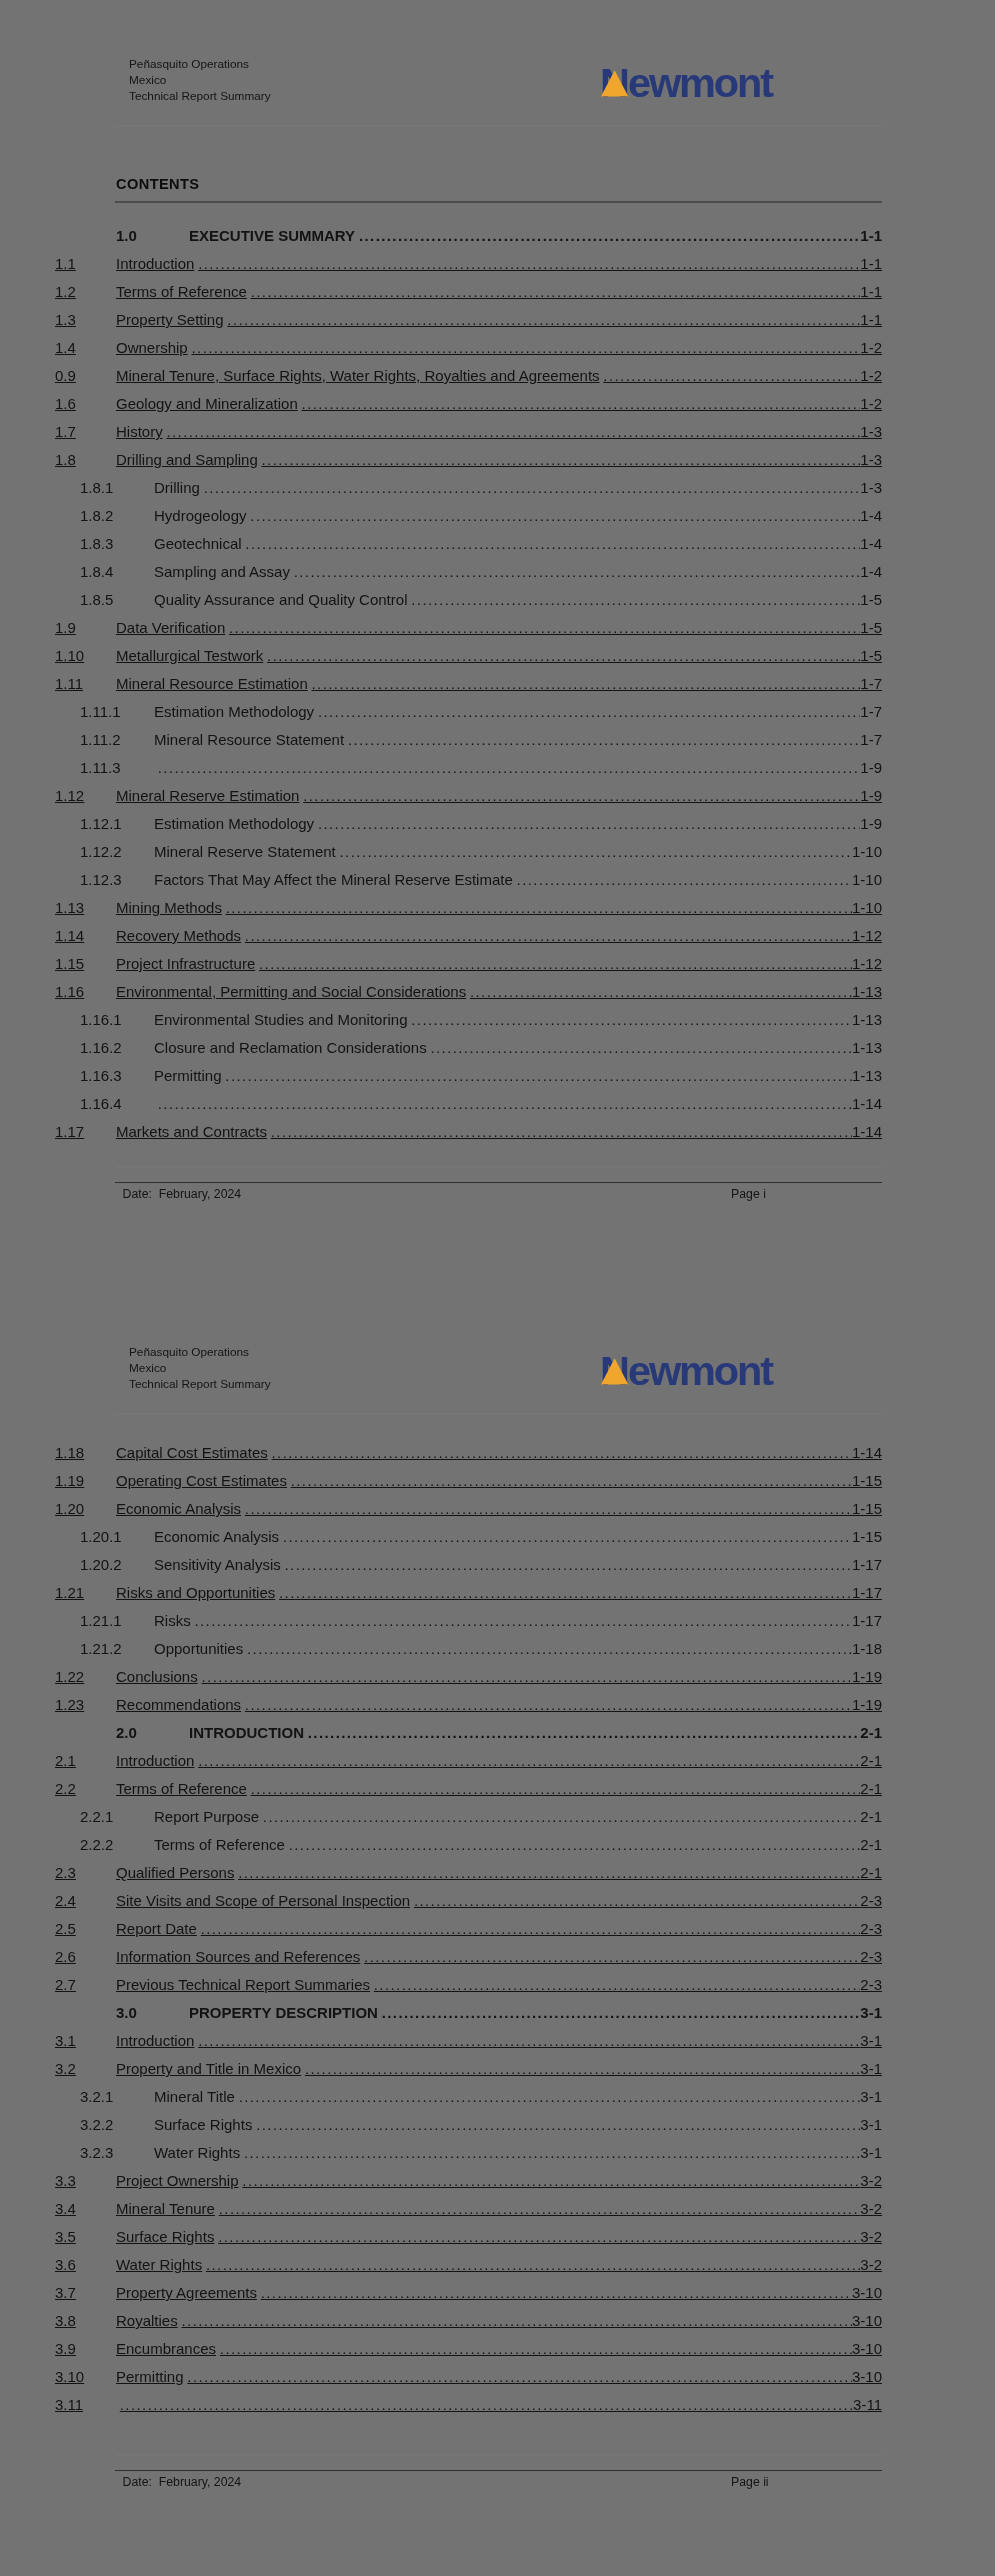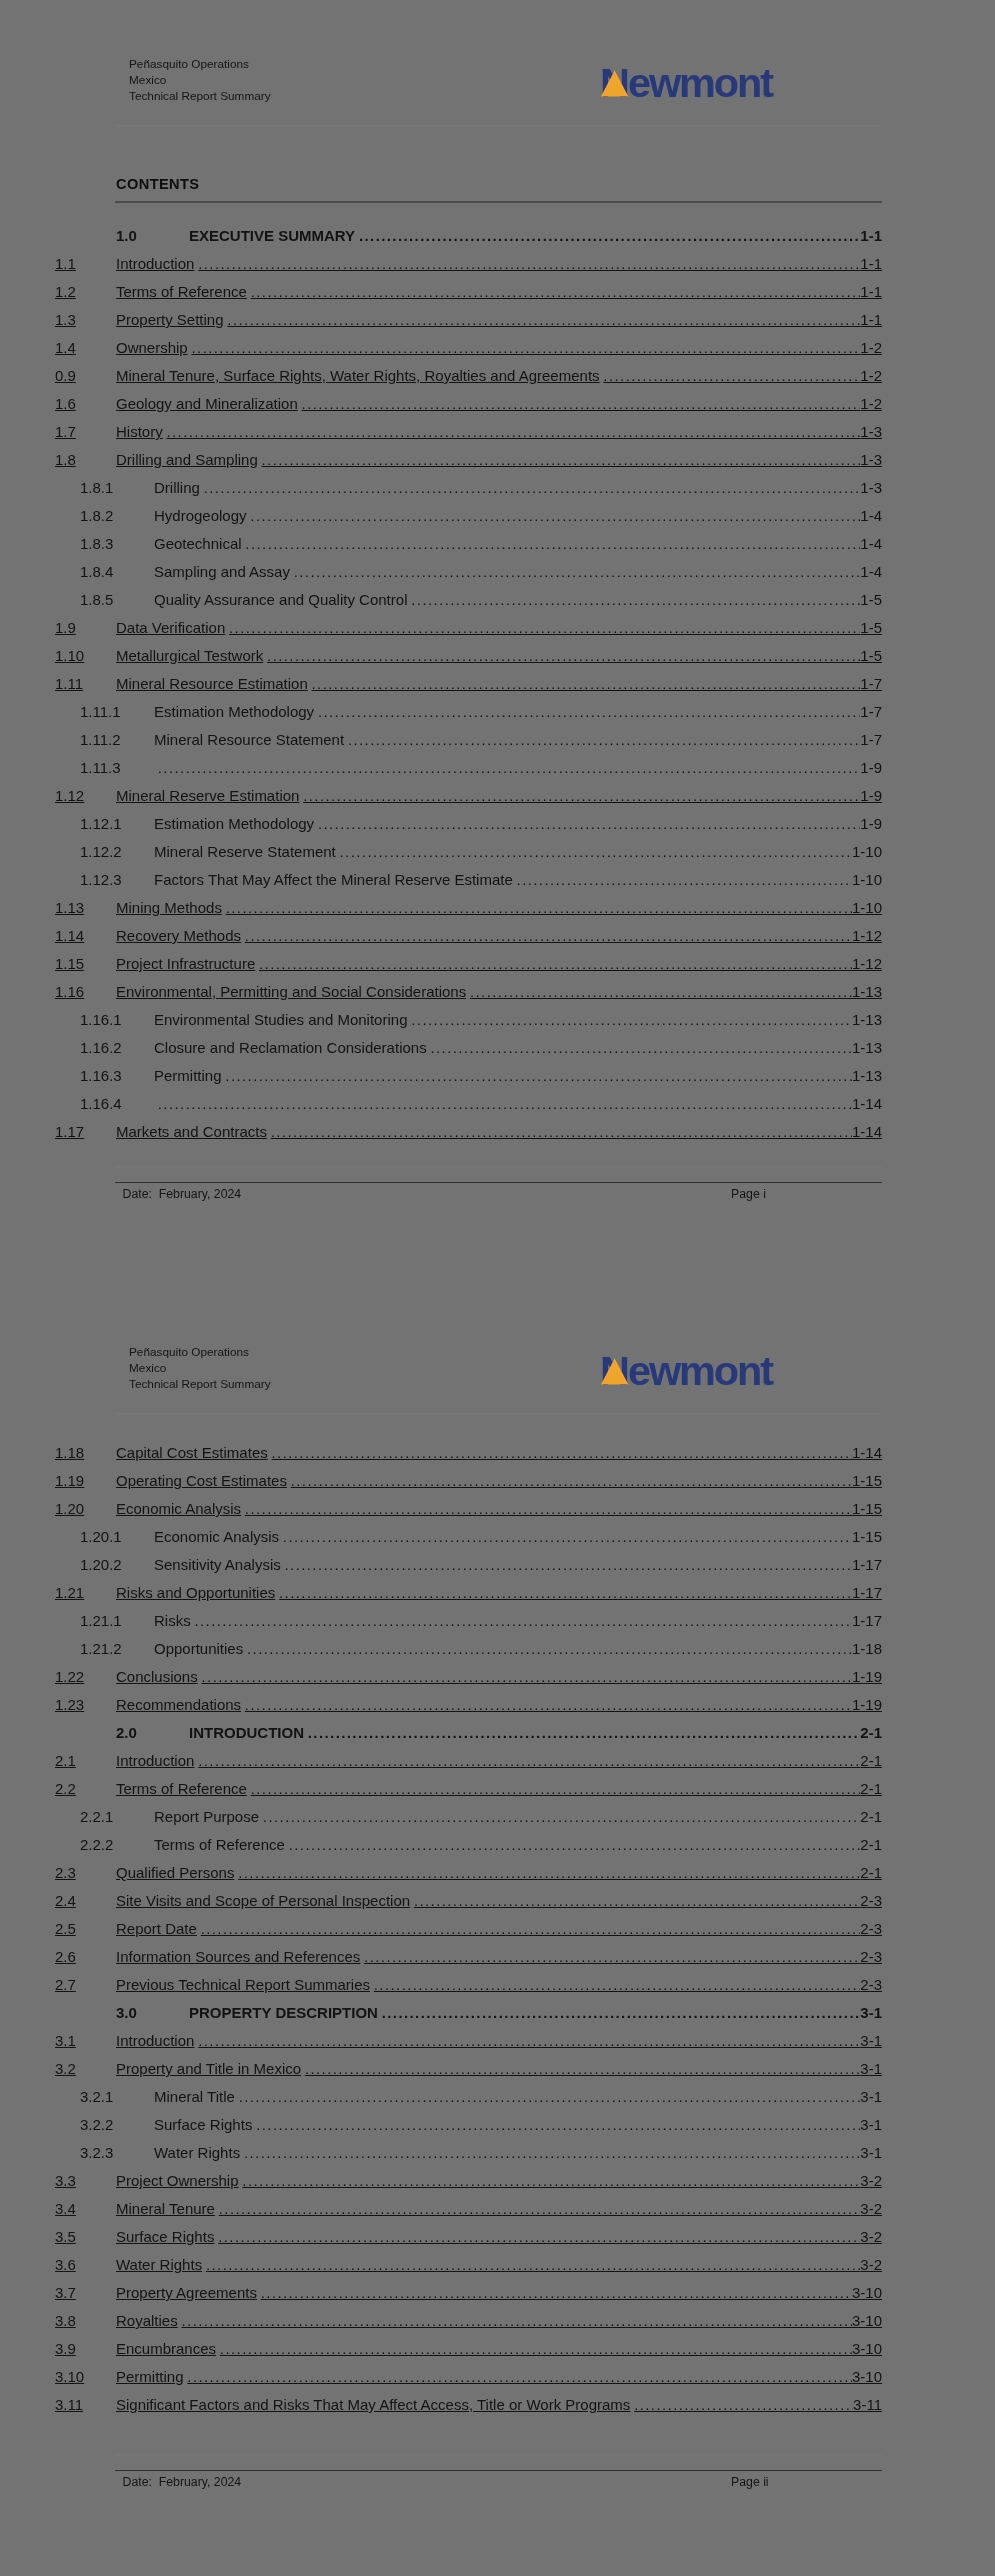--- a/index.html
+++ b/index.html
@@ -491,21 +491,20 @@
     <span class="toc-page">3-10</span>
   </div>
       <div class="toc-row lvl2">
     <span class="toc-num">3.10</span>
     <span class="toc-title">Permitting</span>
     <span class="toc-leader">....................................................................................................................................................................................................................................................................</span>
     <span class="toc-page">3-10</span>
   </div>
       <div class="toc-row lvl2">
     <span class="toc-num">3.11</span>
-    <span class="toc-title">Significant Factors and Risks That May Affect Access, Title or Work Programs</span>
     <span class="toc-leader">....................................................................................................................................................................................................................................................................</span>
     <span class="toc-page">3-11</span>
   </div>
     </div>
 
   <div class="rule ftr-rule"></div>
   <div class="ftr-line"></div>
   <div class="ftr">
     <span class="ftr-date">Date:  February, 2024</span>
     <span class="ftr-page">Page ii</span>

